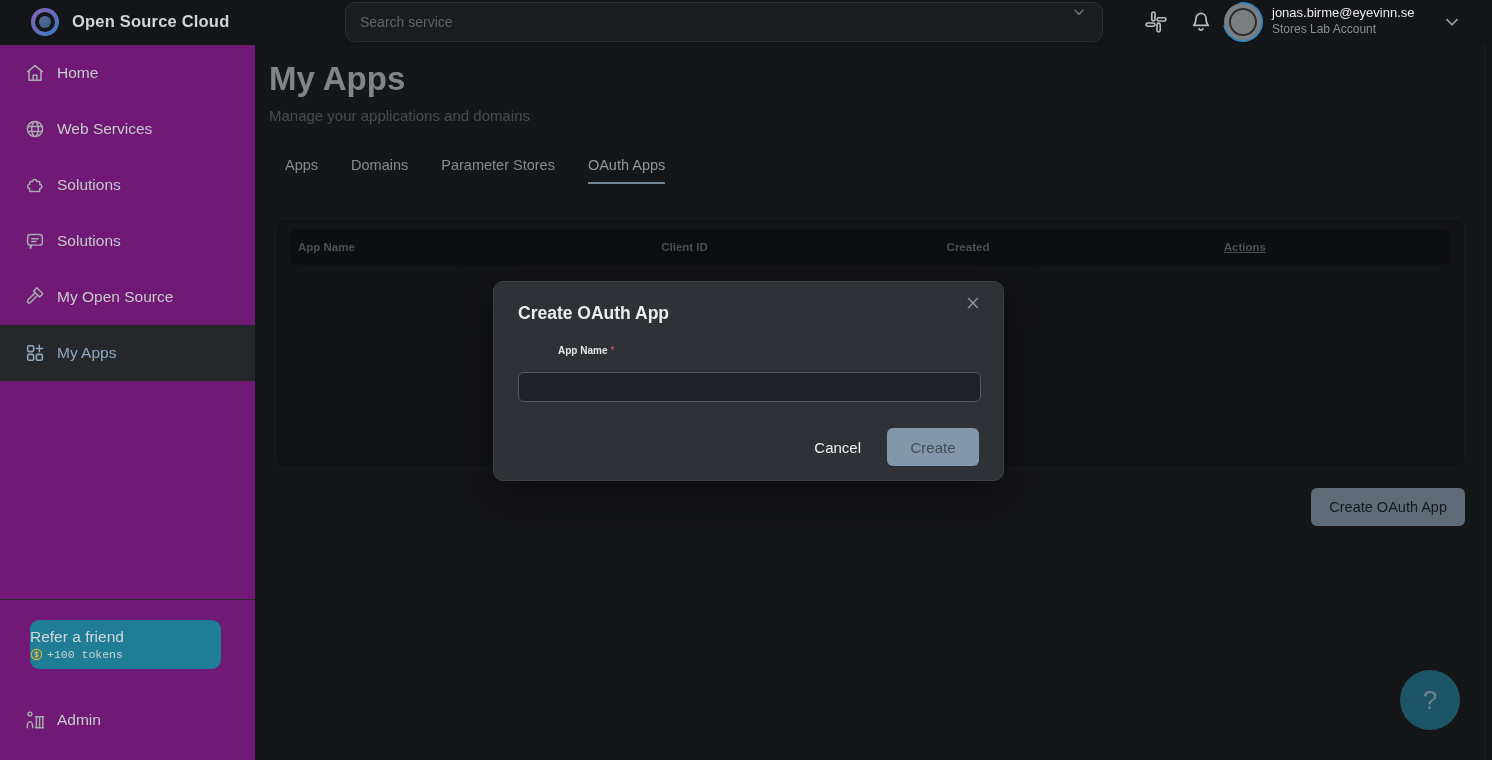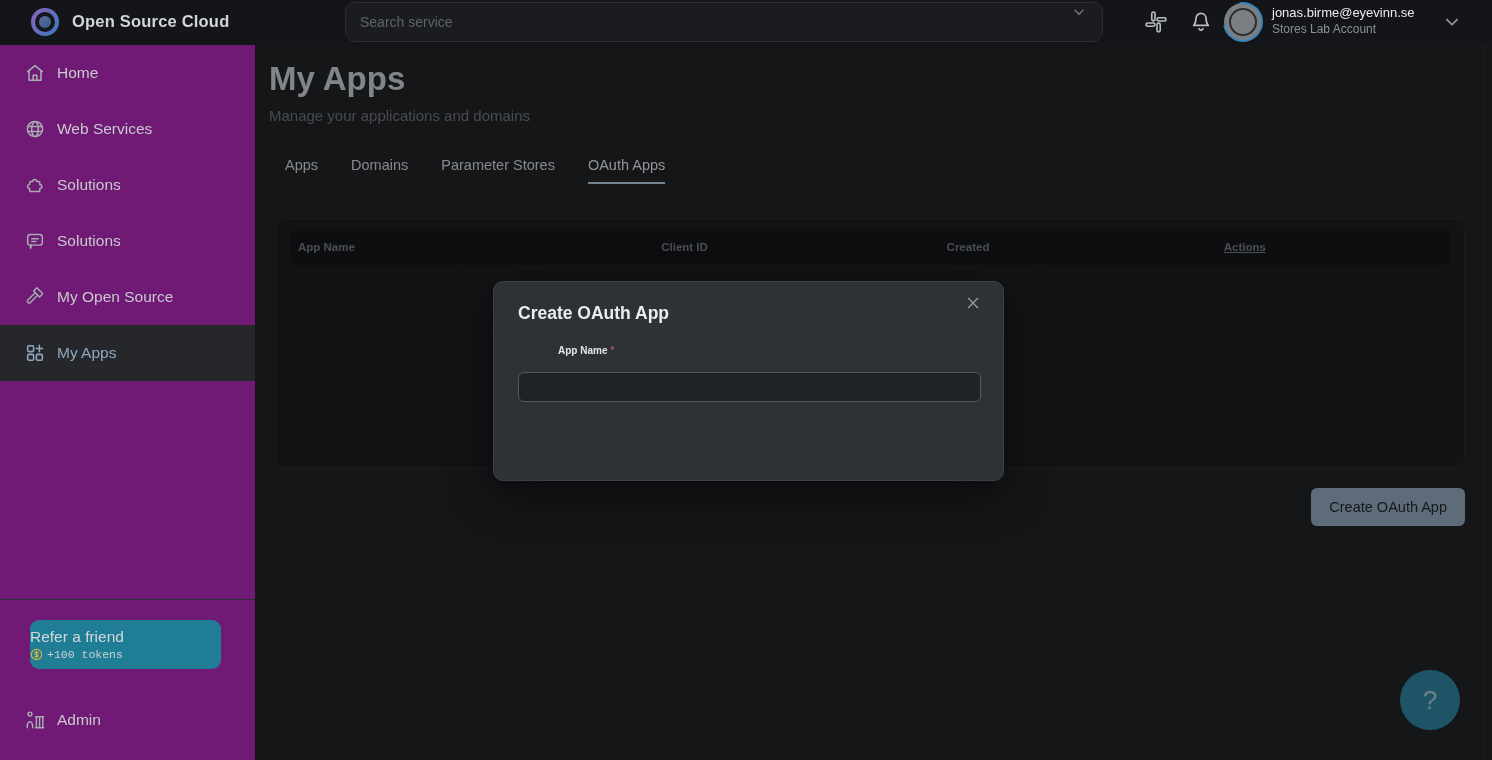--- a/index.html
+++ b/index.html
@@ -276,13 +276,17 @@
     <svg width="16" height="16" viewBox="0 0 24 24" fill="none" stroke="currentColor" stroke-width="2" stroke-linecap="round">
         <path d="M5 5l14 14M19 5 5 19"></path>
       </svg>
   </button>
 
   <label class="field-label">
     <span>App Name</span><span class="req-star">*</span>
   </label>
   <input class="modal-input" value="" style="">
 
+  <div class="modal-footer">
+    <button class="cancel-btn">Cancel</button>
+    <button class="create-btn">Create</button>
+  </div>
 </div>
 
 </body></html>

